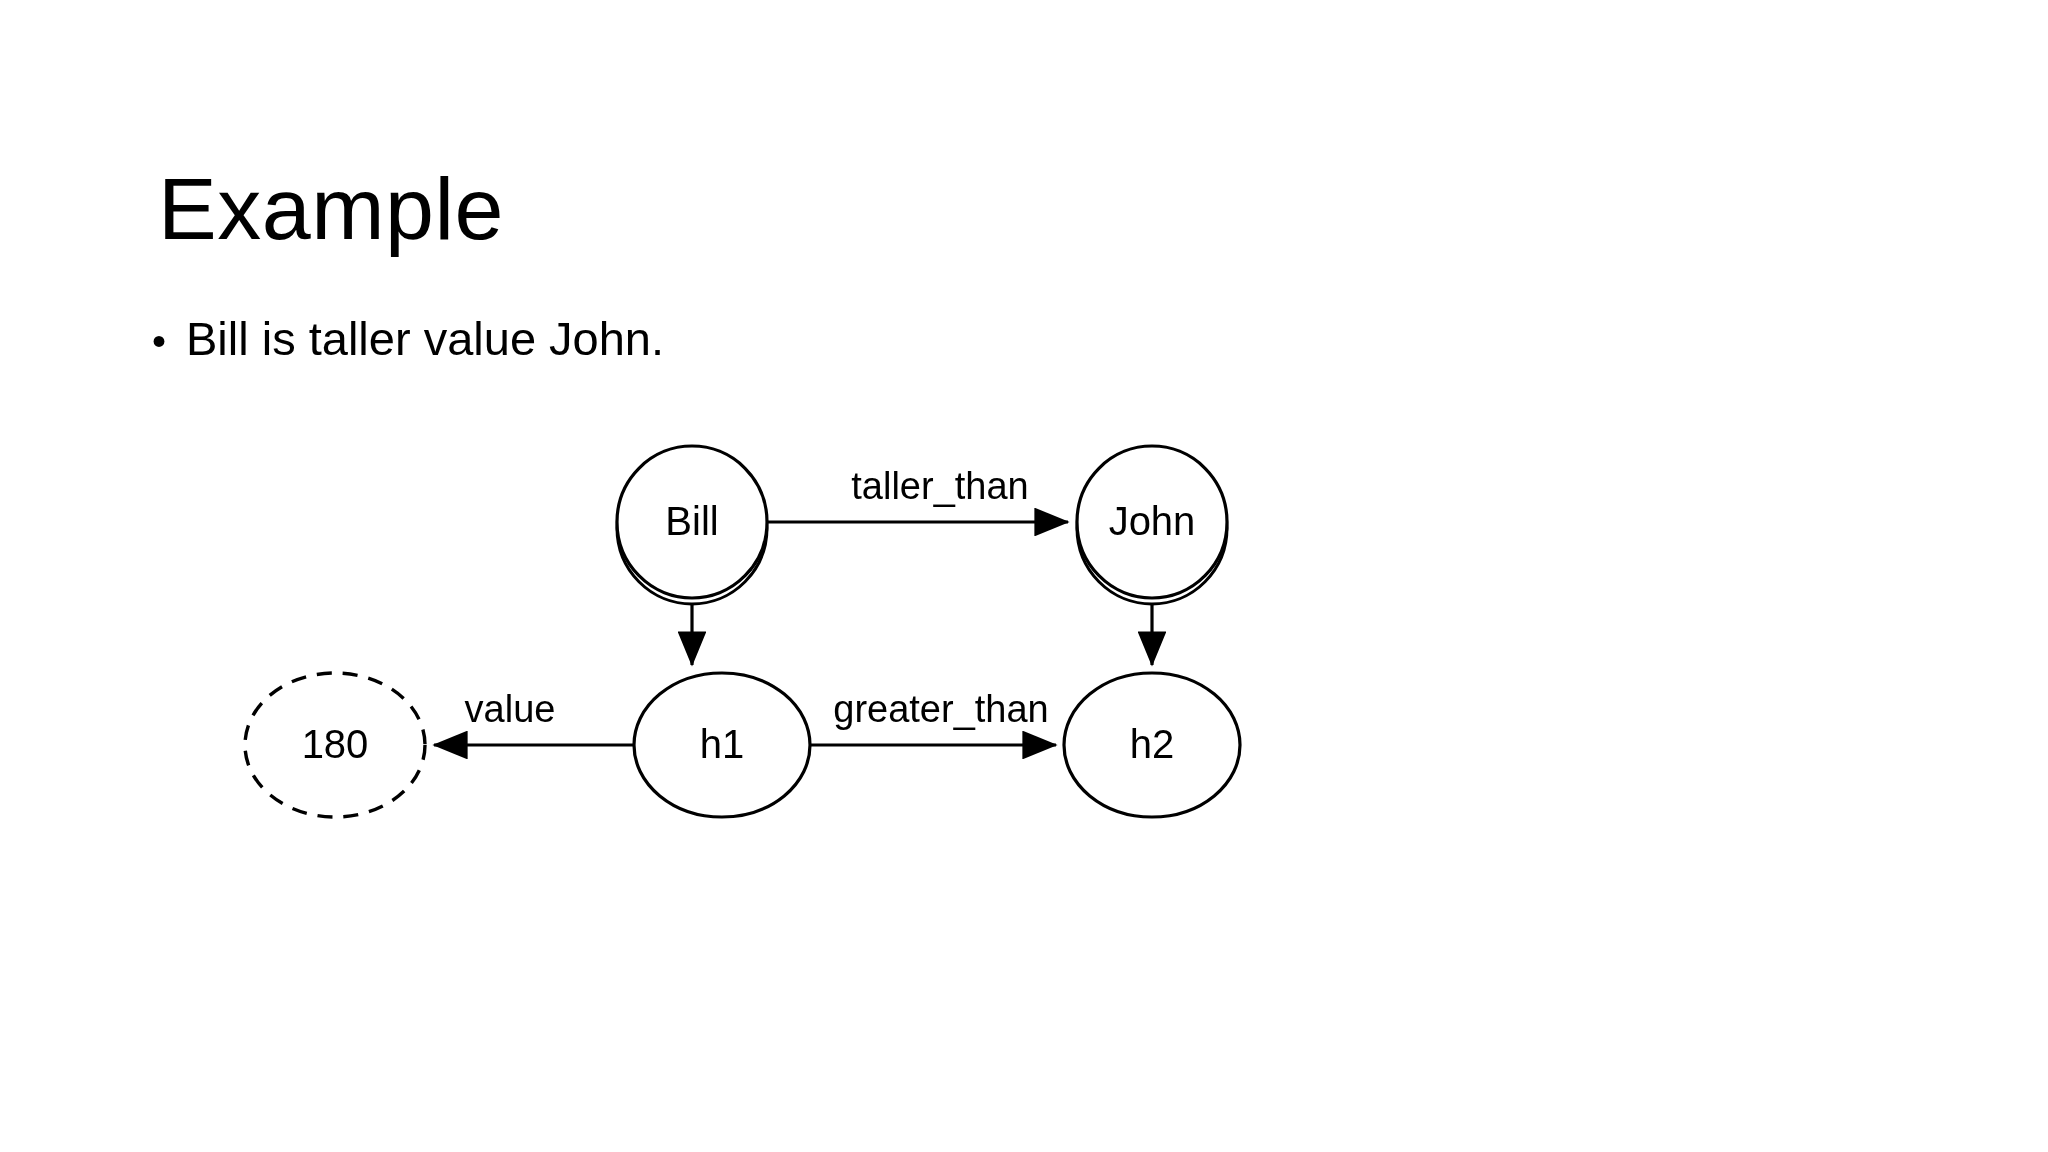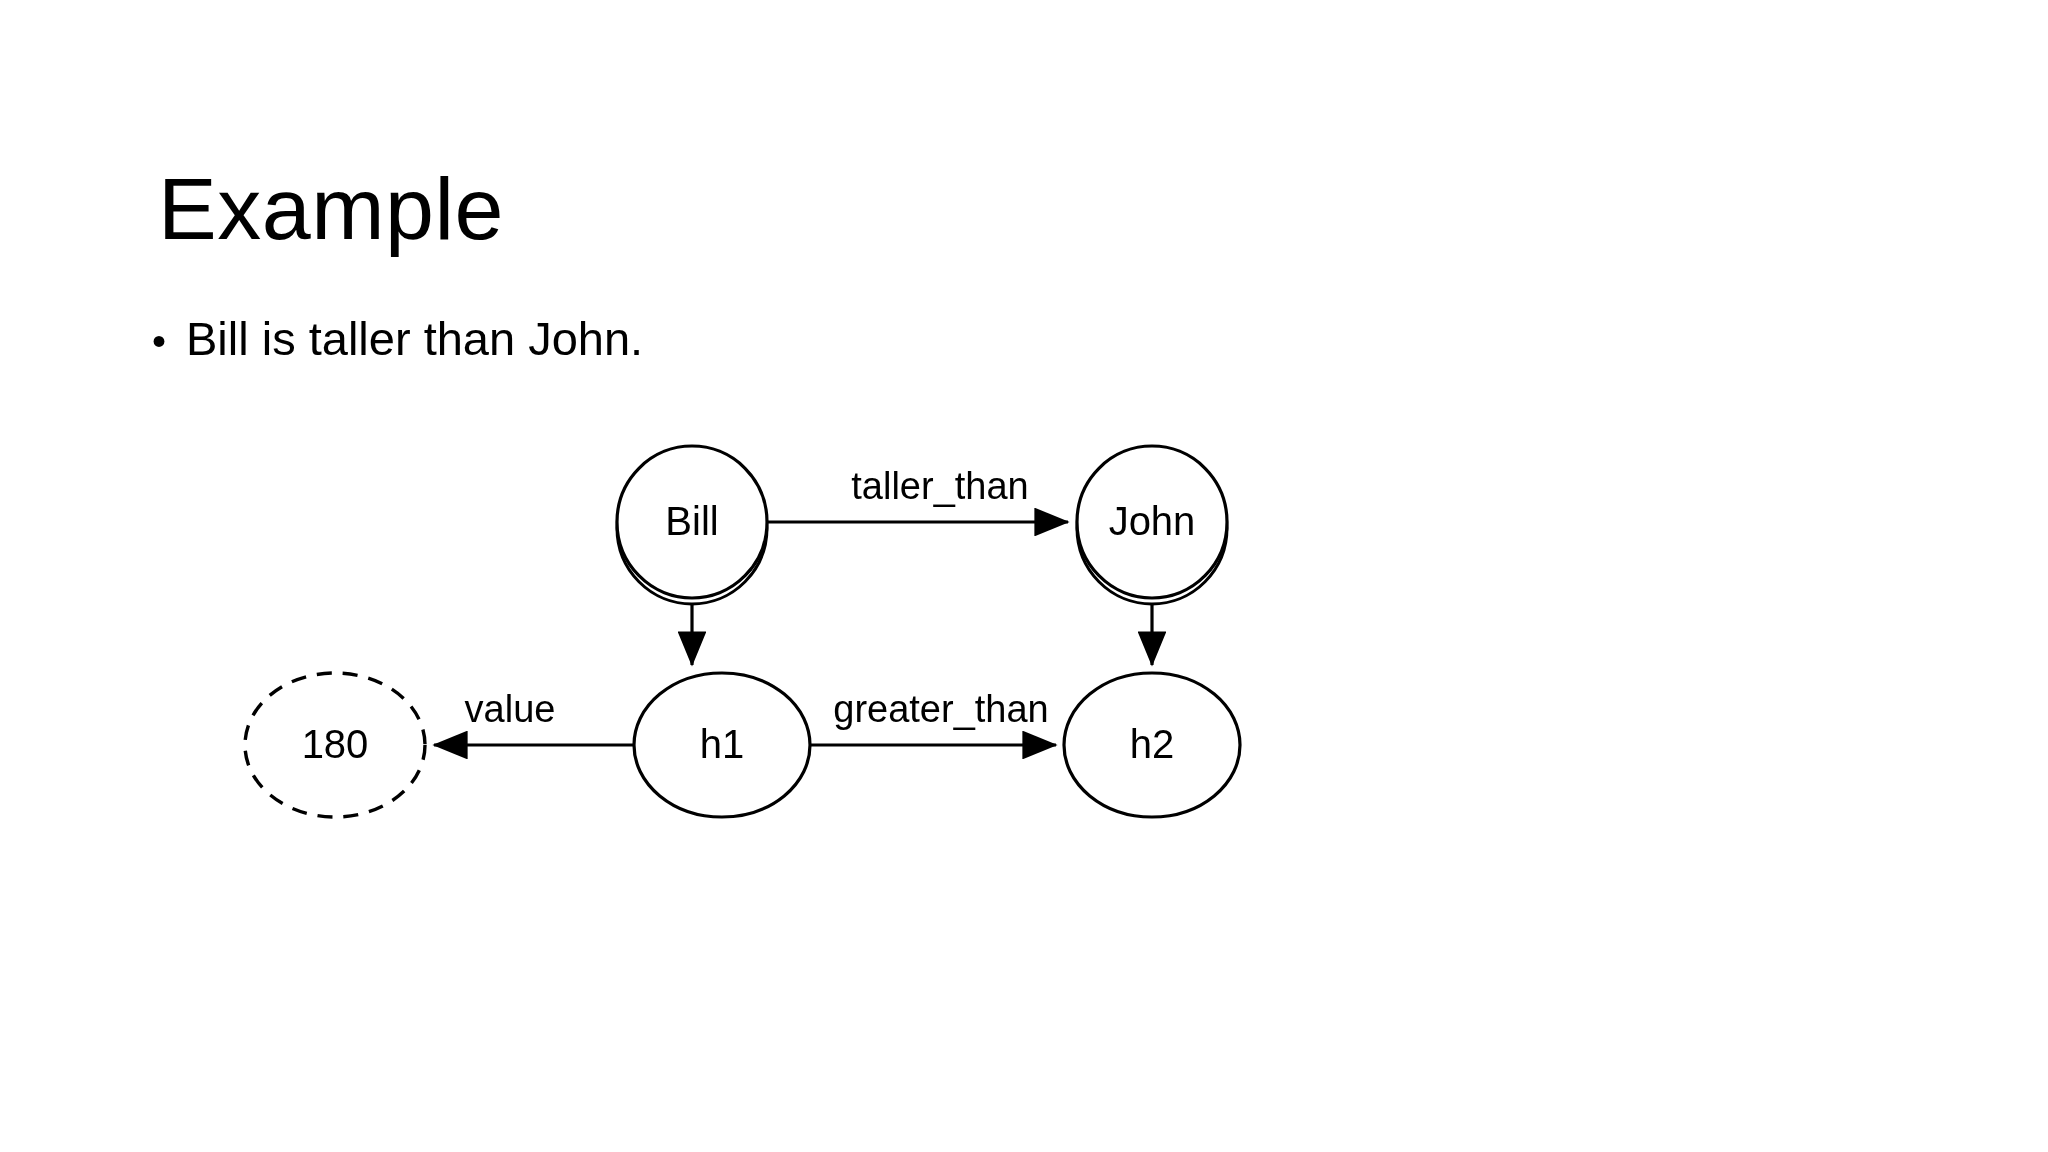--- a/index.html
+++ b/index.html
@@ -99,21 +99,21 @@
 </head>
 <body>
 
 <div id="slide">
 
   <h1 id="slide-title">Example</h1>
 
   <ul id="bullet-list">
     <li class="bullet-item">
       <span class="bullet-marker">•</span>
-      <span class="bullet-text">Bill is taller than John.</span>
+      <span class="bullet-text">Bill is taller value John.</span>
     </li>
   </ul>
 
   <div id="graph-figure">
     <svg id="graph-svg" viewBox="0 0 2048 1152" xmlns="http://www.w3.org/2000/svg">
       <defs>
         <marker id="arrowhead" markerWidth="11" markerHeight="9" refX="10.5" refY="4.5" orient="auto" markerUnits="strokeWidth">
           <path d="M0,0 L11,4.5 L0,9 z" fill="#000000"></path>
         </marker>
       </defs>

